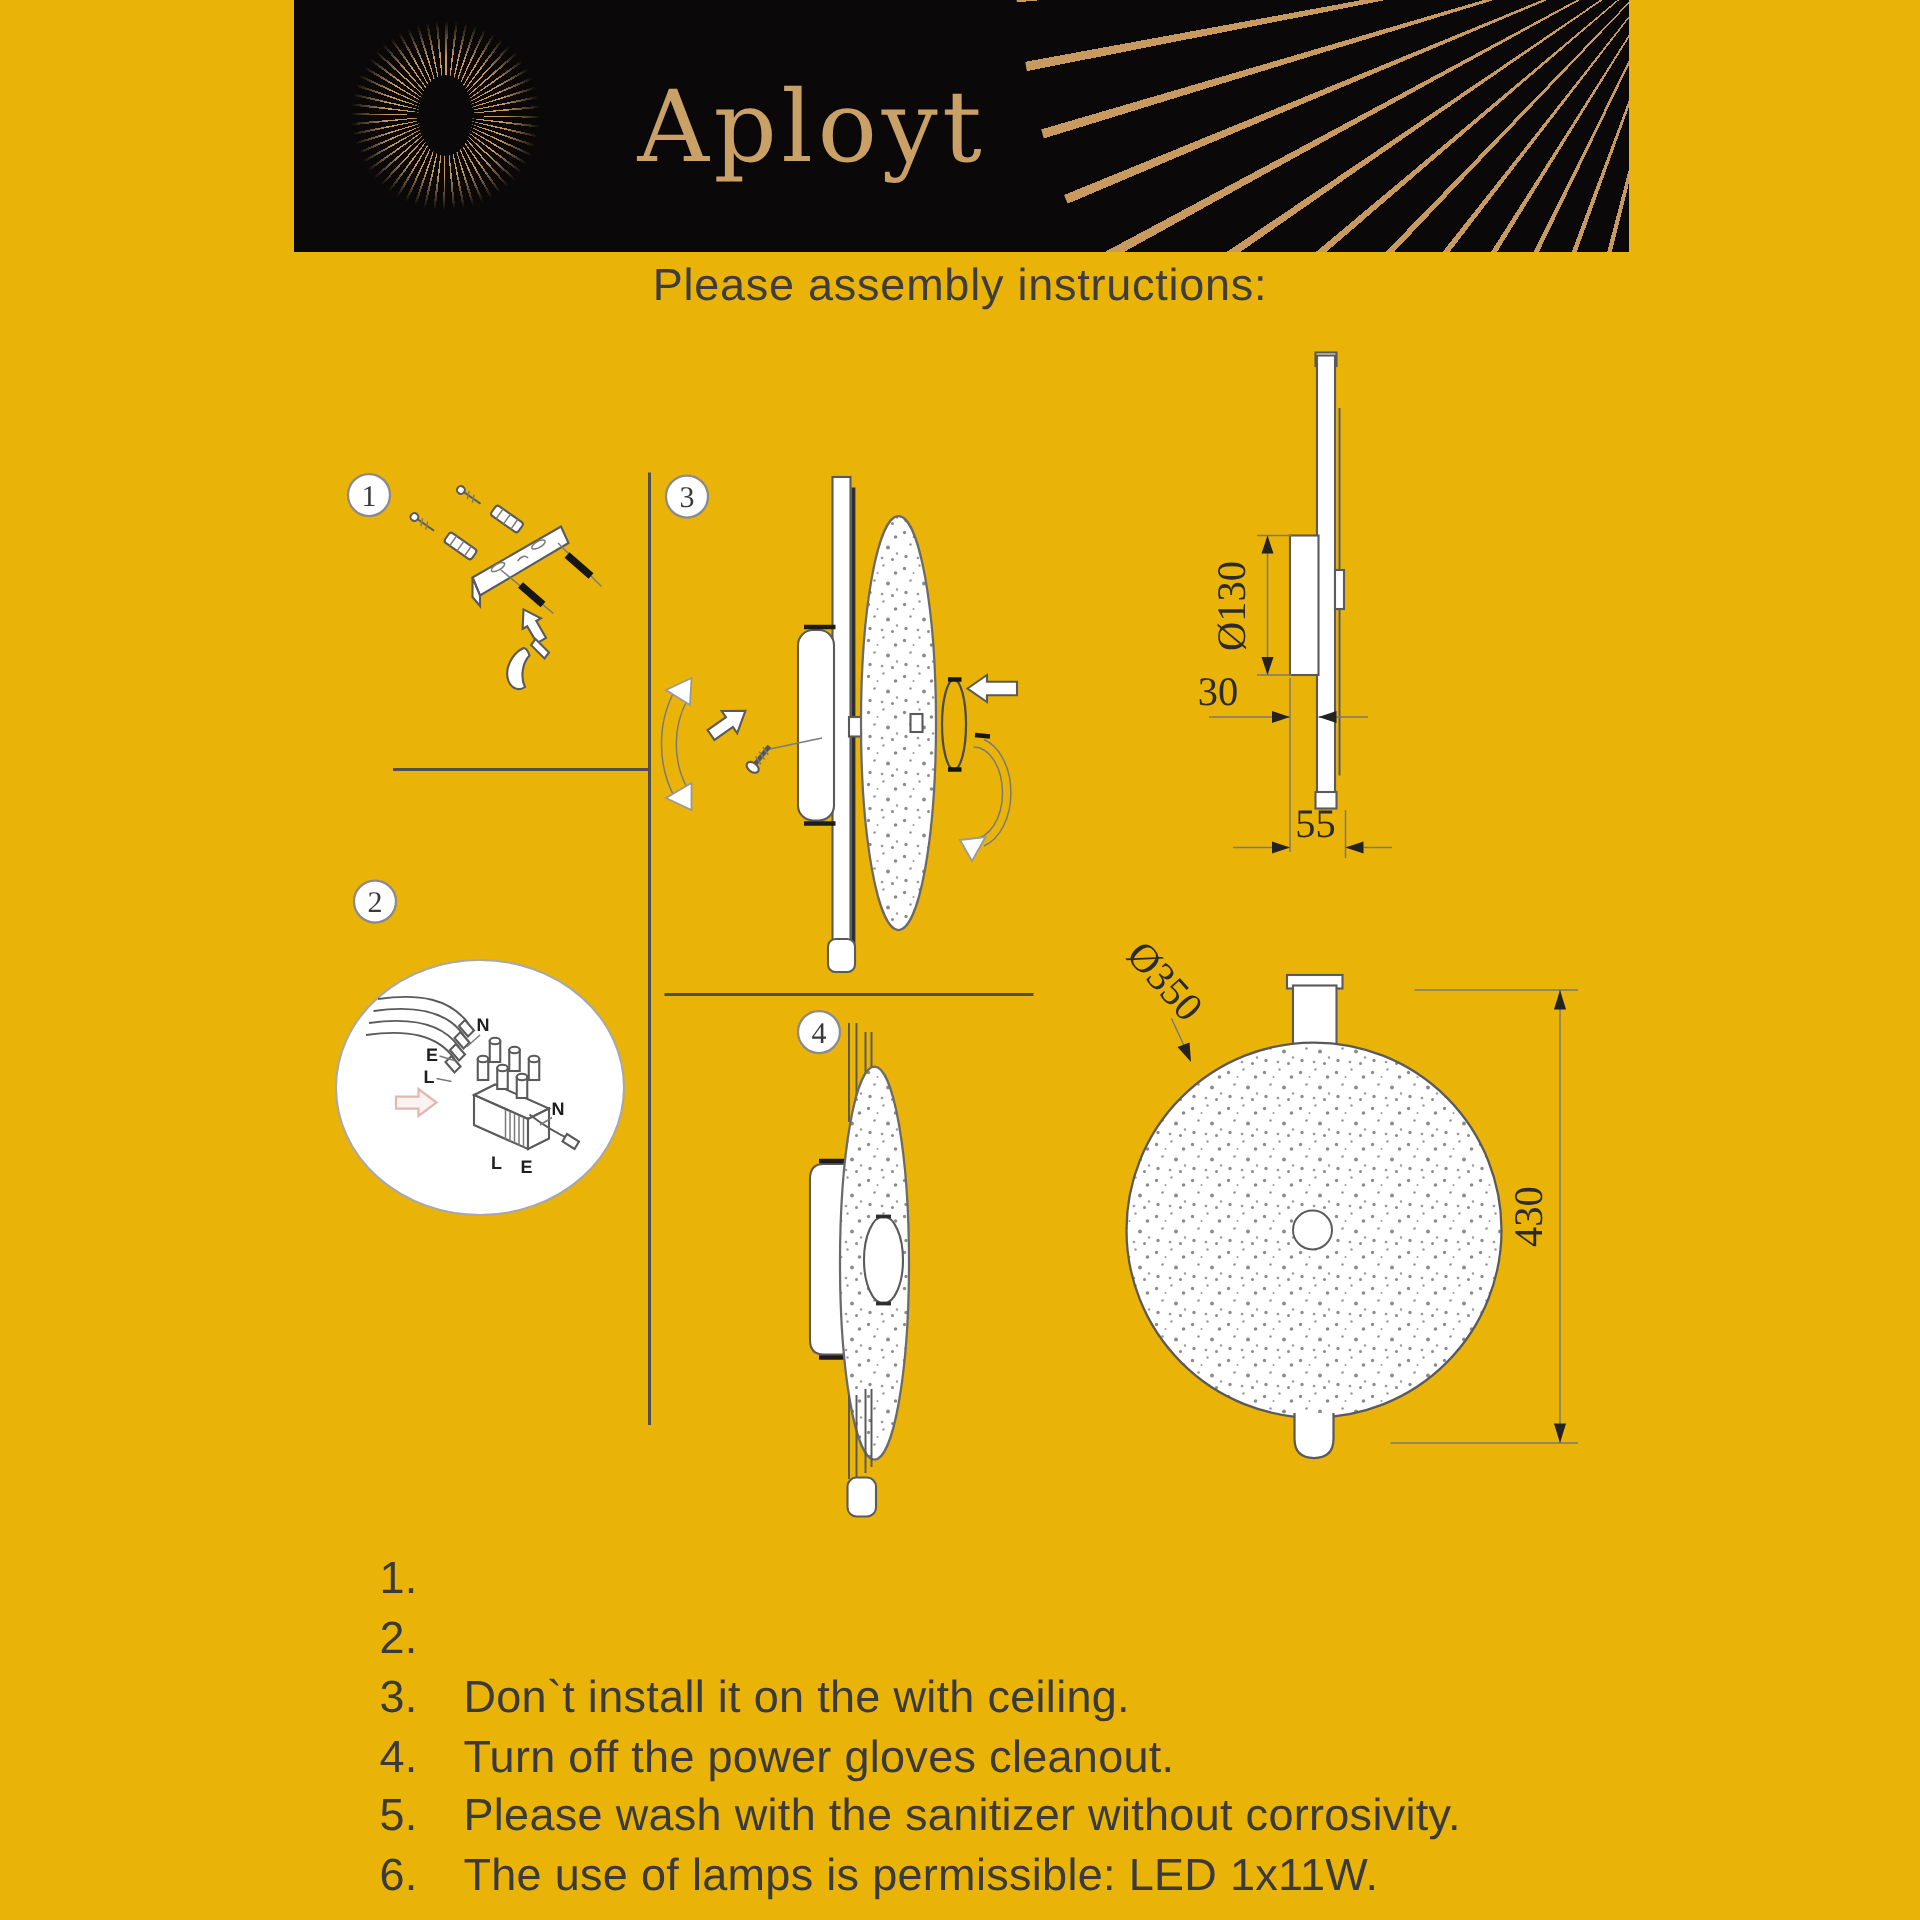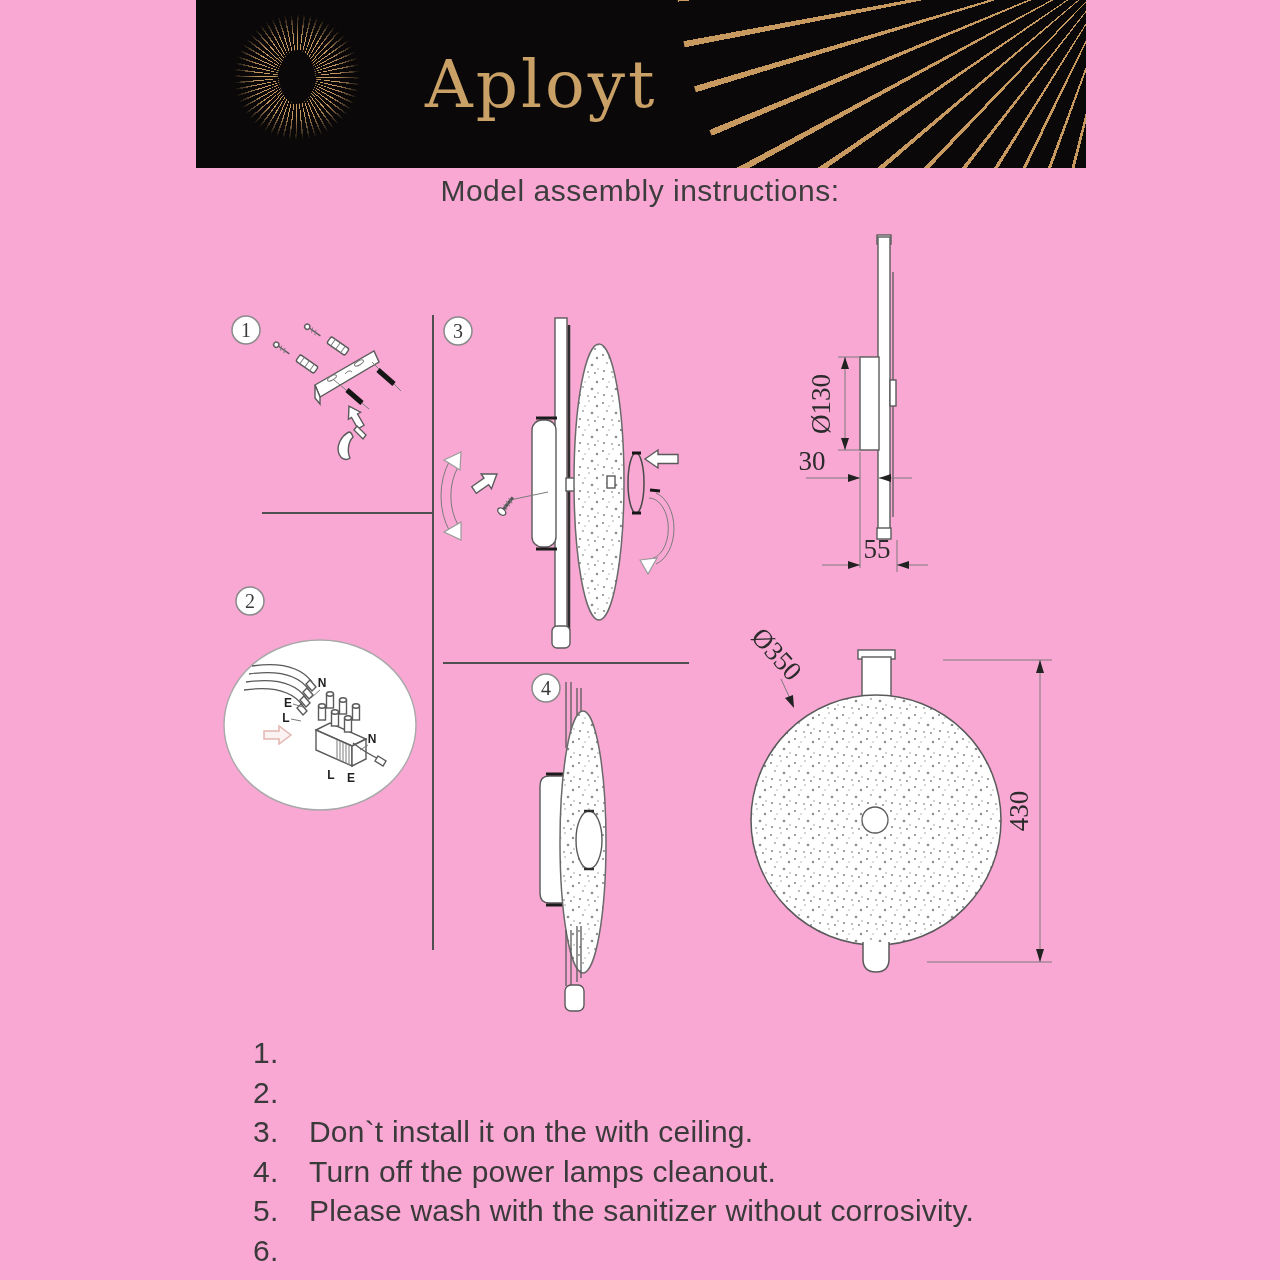--- a/index.html
+++ b/index.html
@@ -1,16 +1,16 @@
 <!DOCTYPE html>
 <html><head>
 <meta charset="utf-8">
 <style>
   html,body{margin:0;padding:0;background:#ffffff;}
-  .page{position:relative;width:1280px;height:1280px;background:#f9a8d4;overflow:hidden;
+  .page{position:relative;width:1280px;height:1280px;background:#eab308;overflow:hidden;
         font-family:"Liberation Sans",sans-serif;}
   
   .banner{position:absolute;left:196px;top:0;width:890px;height:168px;background:#0a0808;overflow:hidden;}
   .starburst{position:absolute;left:36px;top:12px;width:130px;height:130px;border-radius:50%;
     background:
       radial-gradient(closest-side,#0a0808 22%,rgba(10,8,8,0) 34%,rgba(10,8,8,0) 60%,rgba(10,8,8,.55) 80%,#0a0808 97%),
       repeating-conic-gradient(#c89a62 0deg 1.5deg,rgba(0,0,0,0) 1.5deg 6deg);}
   .star-center{position:absolute;left:47px;top:38px;width:36px;height:54px;border-radius:50%;background:#0a0808;}
   .brand{position:absolute;left:229px;top:0;height:168px;display:flex;align-items:center;
     font-family:"DejaVu Serif",serif;font-size:66px;font-weight:400;letter-spacing:3px;color:#c9a066;}
@@ -45,21 +45,21 @@
 
   <div class="banner">
     <div class="starburst">
       <div class="star-center"></div>
     </div>
     <div class="brand">Aployt</div>
     <div class="fan"></div>
   </div>
 
   <div class="title-block">
-    <div>Model assembly instructions:</div>
+    <div>Please assembly instructions:</div>
   </div>
 
   <svg class="diagrams" width="1280" height="810" viewBox="0 0 1280 810">
     <defs>
       <pattern id="sp" width="24" height="24" patternUnits="userSpaceOnUse">
         <rect width="24" height="24" fill="#ffffff"></rect>
         <circle cx="3" cy="5" r="1.1" fill="#8b8b8b"></circle>
         <circle cx="13" cy="3" r="0.8" fill="#9a9a9a"></circle>
         <circle cx="21" cy="8" r="1.2" fill="#8b8b8b"></circle>
         <circle cx="7" cy="13" r="0.9" fill="#9a9a9a"></circle>
@@ -342,24 +342,25 @@
       </li>
     <li>
       <span class="num">2.</span>
       </li>
     <li>
       <span class="num">3.</span>
       <span>Don`t install it on the with ceiling.</span>
       </li>
     <li>
       <span class="num">4.</span>
-      <span>Turn off the power lamps cleanout.</span>
+      <span>Turn off the power gloves cleanout.</span>
       </li>
     <li>
       <span class="num">5.</span>
       <span>Please wash with the sanitizer without corrosivity.</span>
       </li>
     <li>
       <span class="num">6.</span>
+      <span>The use of lamps is permissible: LED 1x11W.</span>
       </li>
   </ol>
 
 </div>
 
 </body></html>

